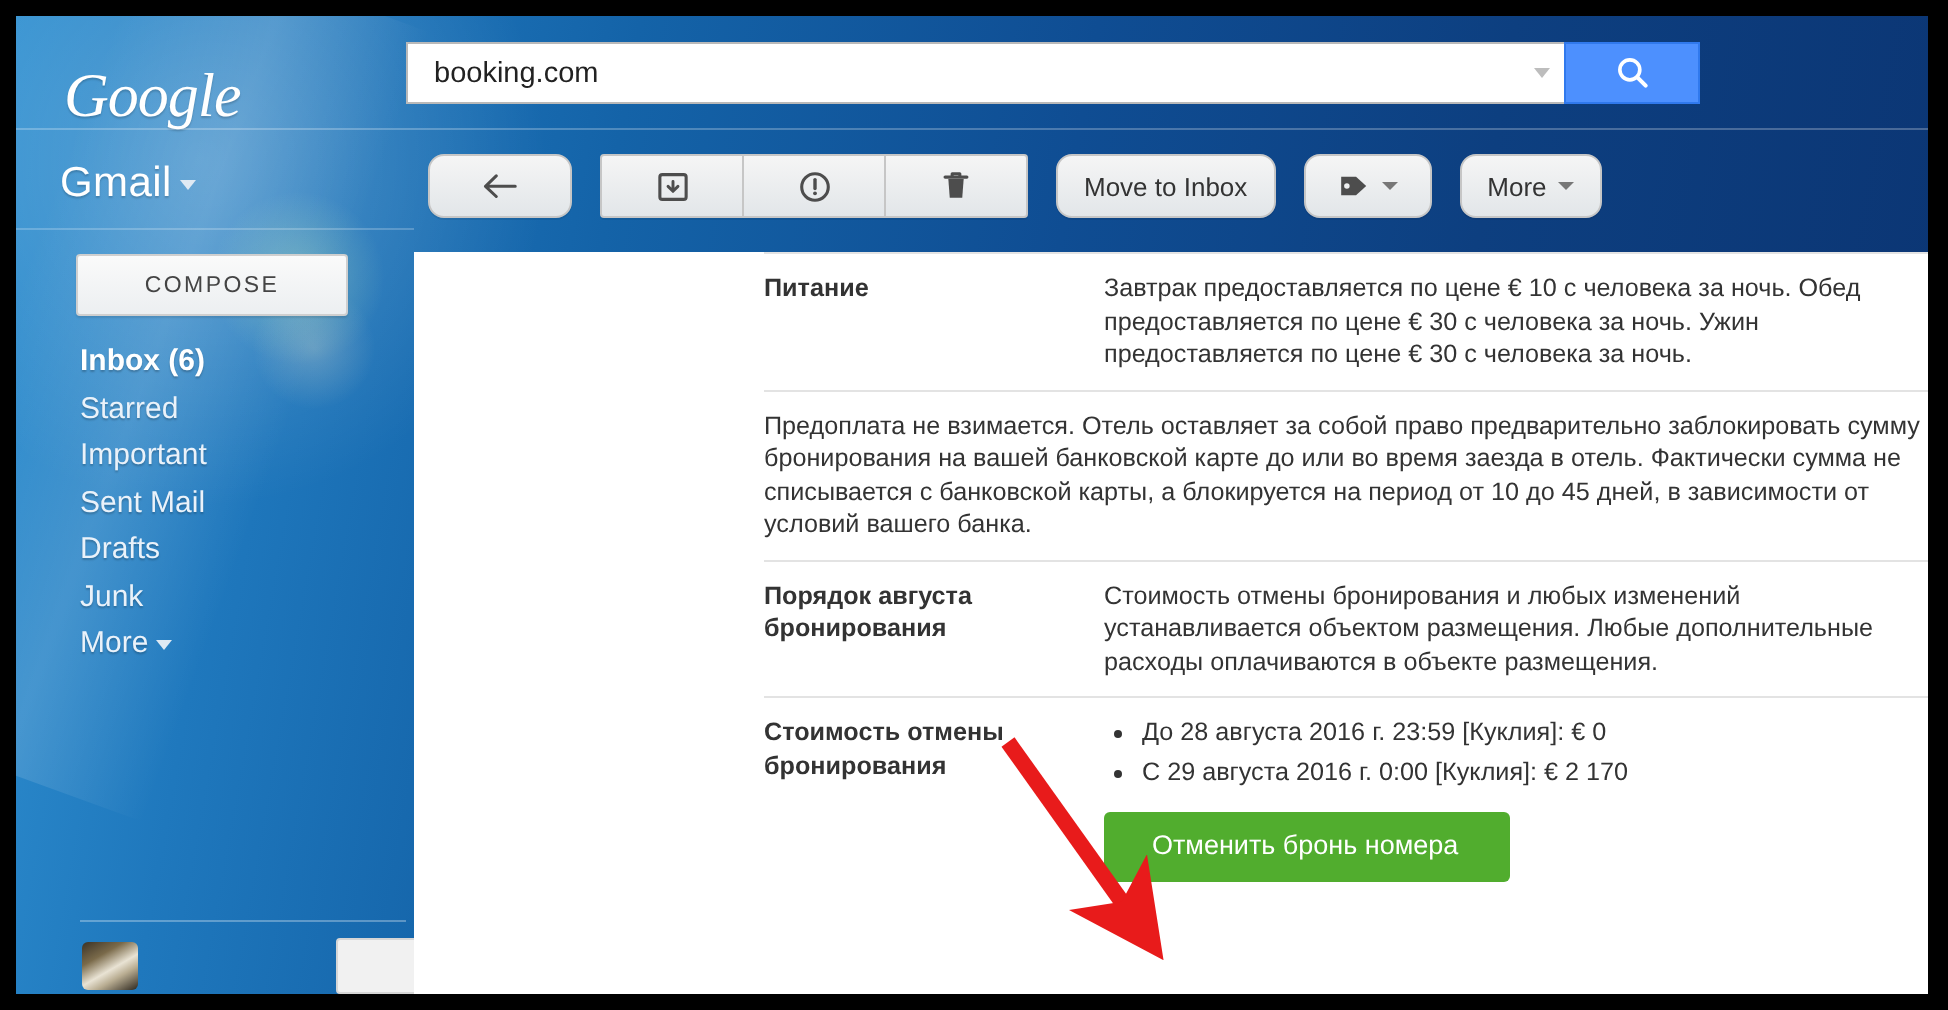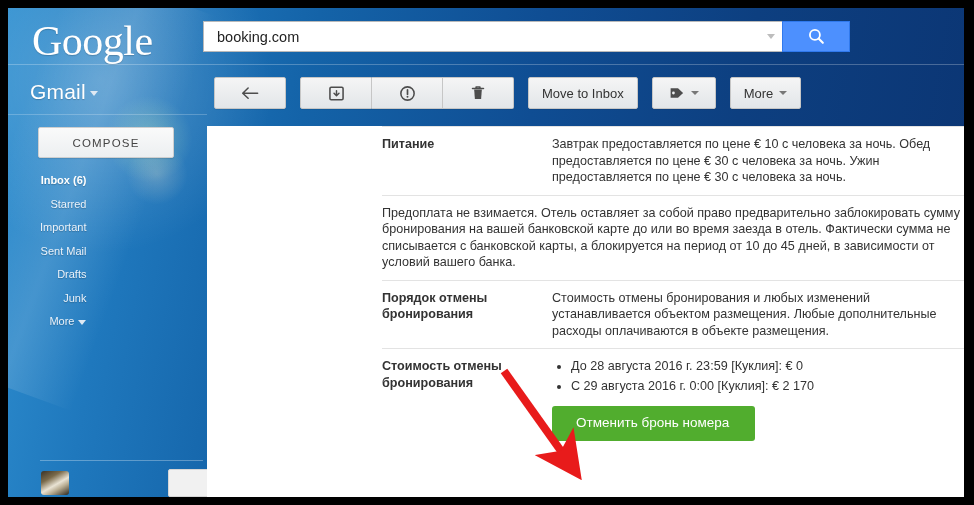--- a/index.html
+++ b/index.html
@@ -14,59 +14,59 @@
           background:radial-gradient(circle at 40% 40%,rgba(255,255,255,.22),rgba(255,255,255,0) 62%);pointer-events:none;}
   .flare2{position:absolute;left:96px;top:86px;width:90px;height:90px;border-radius:50%;
           background:radial-gradient(circle,rgba(220,255,190,.30),rgba(255,255,255,0) 68%);pointer-events:none;}
   .flare3{position:absolute;left:118px;top:135px;width:62px;height:62px;border-radius:50%;
           background:radial-gradient(circle,rgba(255,240,210,.24),rgba(255,255,255,0) 70%);pointer-events:none;}
   .streak{position:absolute;left:-10px;top:-30px;width:150px;height:420px;transform:rotate(20deg);
           background:linear-gradient(90deg,rgba(255,255,255,0),rgba(255,255,255,.14),rgba(255,255,255,0));pointer-events:none;}
 
   
   .topbar{position:absolute;left:0;top:0;width:956px;height:56px;}
-  .logo{position:absolute;left:24px;top:16px;font-size:42px;line-height:34px;color:#fff;
-        font-family:"Liberation Serif",serif;letter-spacing:-.5px;font-weight:400;text-shadow:0 1px 1px rgba(0,0,0,.18);}
+  .logo{position:absolute;left:24px;top:23px;font-size:31px;line-height:34px;color:#fff;
+        font-family:"Liberation Serif",serif;letter-spacing:-.5px;font-weight:400;text-shadow:0 1px 1px rgba(0,0,0,.18);font-style:italic;}
   .searchwrap{position:absolute;left:195px;top:13px;width:647px;height:31px;display:flex;}
   .searchbox{position:relative;flex:1;background:#fff;border:1px solid #b9b9b9;border-right:none;display:flex;align-items:center;}
   .searchbox input{border:0;outline:0;width:100%;height:27px;font-size:14.5px;color:#222;padding:0 13px;
                    font-family:"Liberation Sans",sans-serif;background:transparent;}
   .sbcaret{width:22px;height:29px;display:flex;align-items:center;justify-content:center;flex:0 0 22px;}
   .sbcaret i{border-left:4px solid transparent;border-right:4px solid transparent;border-top:5px solid #bdbdbd;display:block;}
   .searchbtn{width:66px;background:#4d90fe;border:1px solid #3079ed;display:flex;align-items:center;justify-content:center;cursor:pointer;}
 
   .topsep{position:absolute;left:0;top:56px;width:956px;height:1px;background:rgba(255,255,255,.25);}
 
   
   .gmail{position:absolute;left:22px;top:72px;font-size:21px;color:#fff;letter-spacing:.2px;text-shadow:0 1px 1px rgba(0,0,0,.18);}
   .gmail .cv{display:inline-block;margin-left:4px;border-left:4px solid transparent;border-right:4px solid transparent;
              border-top:5px solid #dfe9f3;vertical-align:middle;}
   .gsep{position:absolute;left:0;top:106px;width:199px;height:1px;background:rgba(255,255,255,.22);}
 
   
   .toolbar{position:absolute;left:199px;top:60px;width:757px;height:50px;display:flex;align-items:center;padding-left:7px;box-sizing:border-box;}
-  .tbtn{height:30px;background:linear-gradient(#f5f5f5,#e2e6e9);border:1px solid #c6c6c6;border-radius:2px;
+  .tbtn{height:30px;background:linear-gradient(#f5f5f5,#e2e6e9);border:1px solid #c6c6c6;border-radius:8px;
         display:flex;align-items:center;justify-content:center;color:#444;font-size:13px;cursor:pointer;
         box-shadow:0 1px 0 rgba(0,0,0,.07);}
   .tbtn.ico{width:70px;}
   .grp{display:flex;margin-left:14px;}
   .grp .tbtn{border-radius:0;border-left:none;}
   .grp .tbtn:first-child{border-left:1px solid #c6c6c6;border-radius:2px 0 0 2px;}
   .grp .tbtn:last-child{border-radius:0 2px 2px 0;}
   .tbtn.txt{padding:0 13px;margin-left:14px;font-size:13px;color:#333;}
   .tbtn.tag{width:62px;margin-left:14px;}
   .caret{display:inline-block;margin-left:6px;border-left:4px solid transparent;border-right:4px solid transparent;border-top:4px solid #777;}
 
   
   .sidebar{position:absolute;left:0;top:107px;width:212px;height:382px;}
   .compose{position:absolute;left:30px;top:12px;width:134px;height:29px;background:linear-gradient(#fafafa,#eceff1);
            border:1px solid #cfcfcf;border-radius:2px;display:flex;align-items:center;justify-content:center;
            font-size:11.5px;letter-spacing:1.2px;color:#444;cursor:pointer;box-shadow:0 1px 1px rgba(0,0,0,.10);}
   .navlist{position:absolute;left:32px;top:54px;}
-  .navlist .item{font-size:11px;line-height:23.5px;color:#eaf2fa;text-shadow:0 1px 1px rgba(0,0,0,.22);cursor:pointer;white-space:nowrap;text-align:right;}
+  .navlist .item{font-size:15px;line-height:23.5px;color:#eaf2fa;text-shadow:0 1px 1px rgba(0,0,0,.22);cursor:pointer;white-space:nowrap;}
   .navlist .item.active{font-weight:bold;color:#ffffff;}
   .navlist .item .cv{display:inline-block;margin-left:4px;border-left:4px solid transparent;border-right:4px solid transparent;
                      border-top:5px solid #dfe9f3;vertical-align:middle;}
   .botsep{position:absolute;left:32px;top:345px;width:163px;height:1px;background:rgba(255,255,255,.30);}
   .avatar{position:absolute;left:33px;top:356px;width:28px;height:24px;border-radius:3px;overflow:hidden;
           background:linear-gradient(150deg,#3a3226 0%,#7a6a4a 30%,#e9e3d4 55%,#b9ad92 70%,#2c261d 100%);}
   .whitebox{position:absolute;left:160px;top:354px;width:46px;height:26px;background:#f1f1f1;border:1px solid #d6d6d6;border-radius:2px;}
 
   
   .content{position:absolute;left:199px;top:102px;width:757px;height:387px;background:#fff;overflow:hidden;margin-top:16px;}
@@ -197,21 +197,21 @@
           </div>
         </div>
 
         <div class="row">
           <div class="rbody">
             <p>Предоплата не взимается. Отель оставляет за собой право предварительно заблокировать сумму бронирования на вашей банковской карте до или во время заезда в отель. Фактически сумма не списывается с банковской карты, а блокируется на период от 10 до 45 дней, в зависимости от условий вашего банка.</p>
           </div>
         </div>
 
         <div class="row">
-          <div class="rlabel">Порядок отмены бронирования</div>
+          <div class="rlabel">Порядок августа бронирования</div>
           <div class="rbody">
             <p>Стоимость отмены бронирования и любых изменений устанавливается объектом размещения. Любые дополнительные расходы оплачиваются в объекте размещения.</p>
           </div>
         </div>
 
         <div class="row">
           <div class="rlabel">Стоимость отмены бронирования</div>
           <div class="rbody">
             <ul>
               <li>До 28 августа 2016 г. 23:59 [Куклия]: € 0</li>

